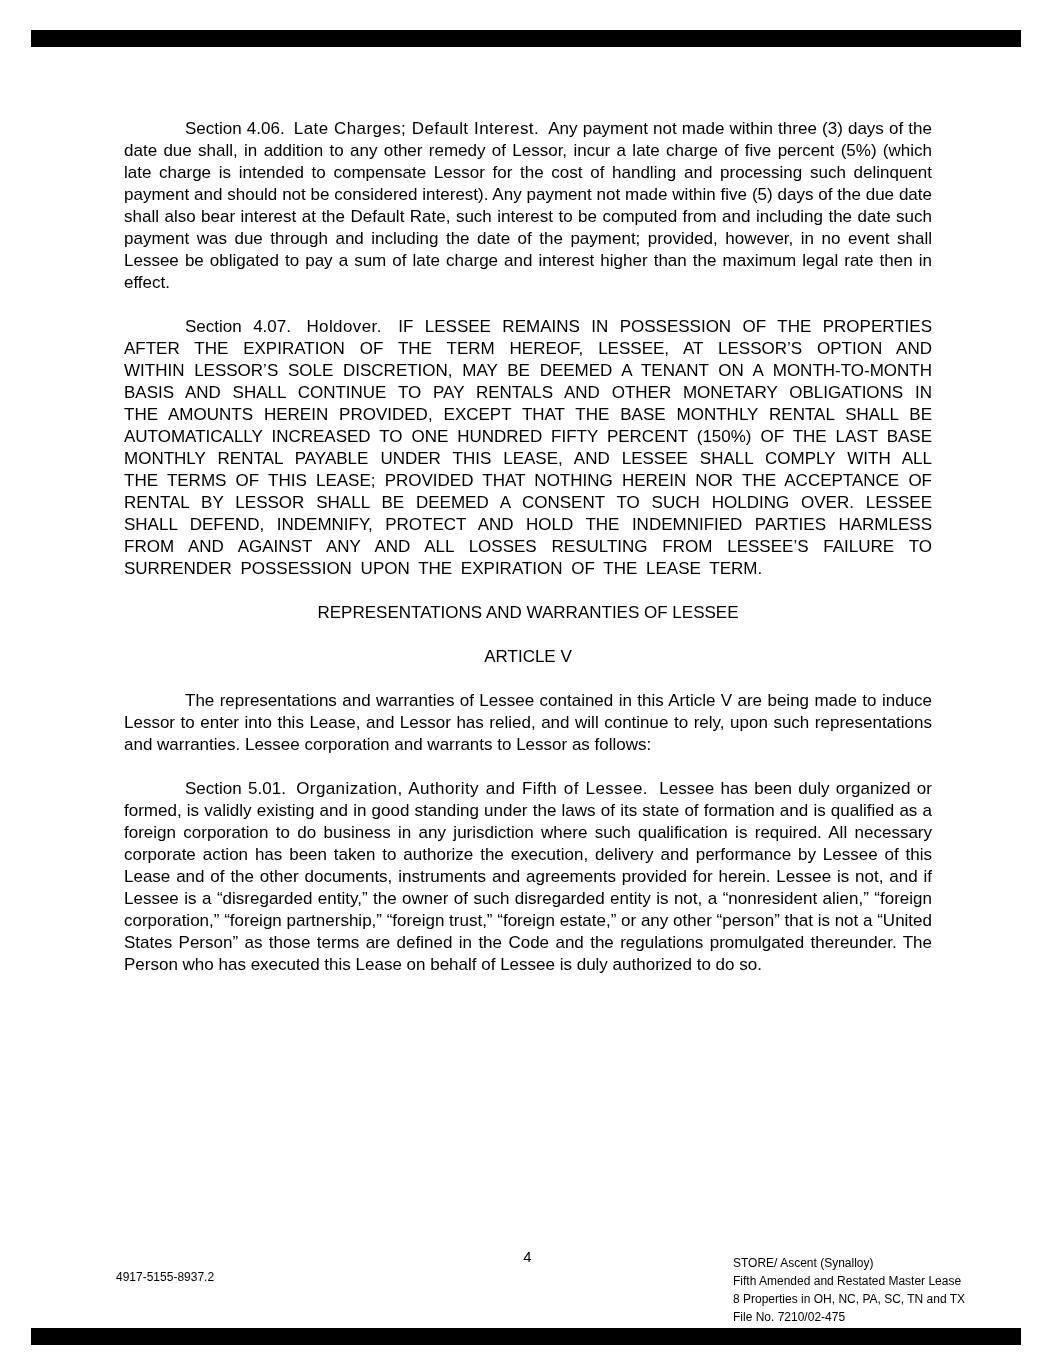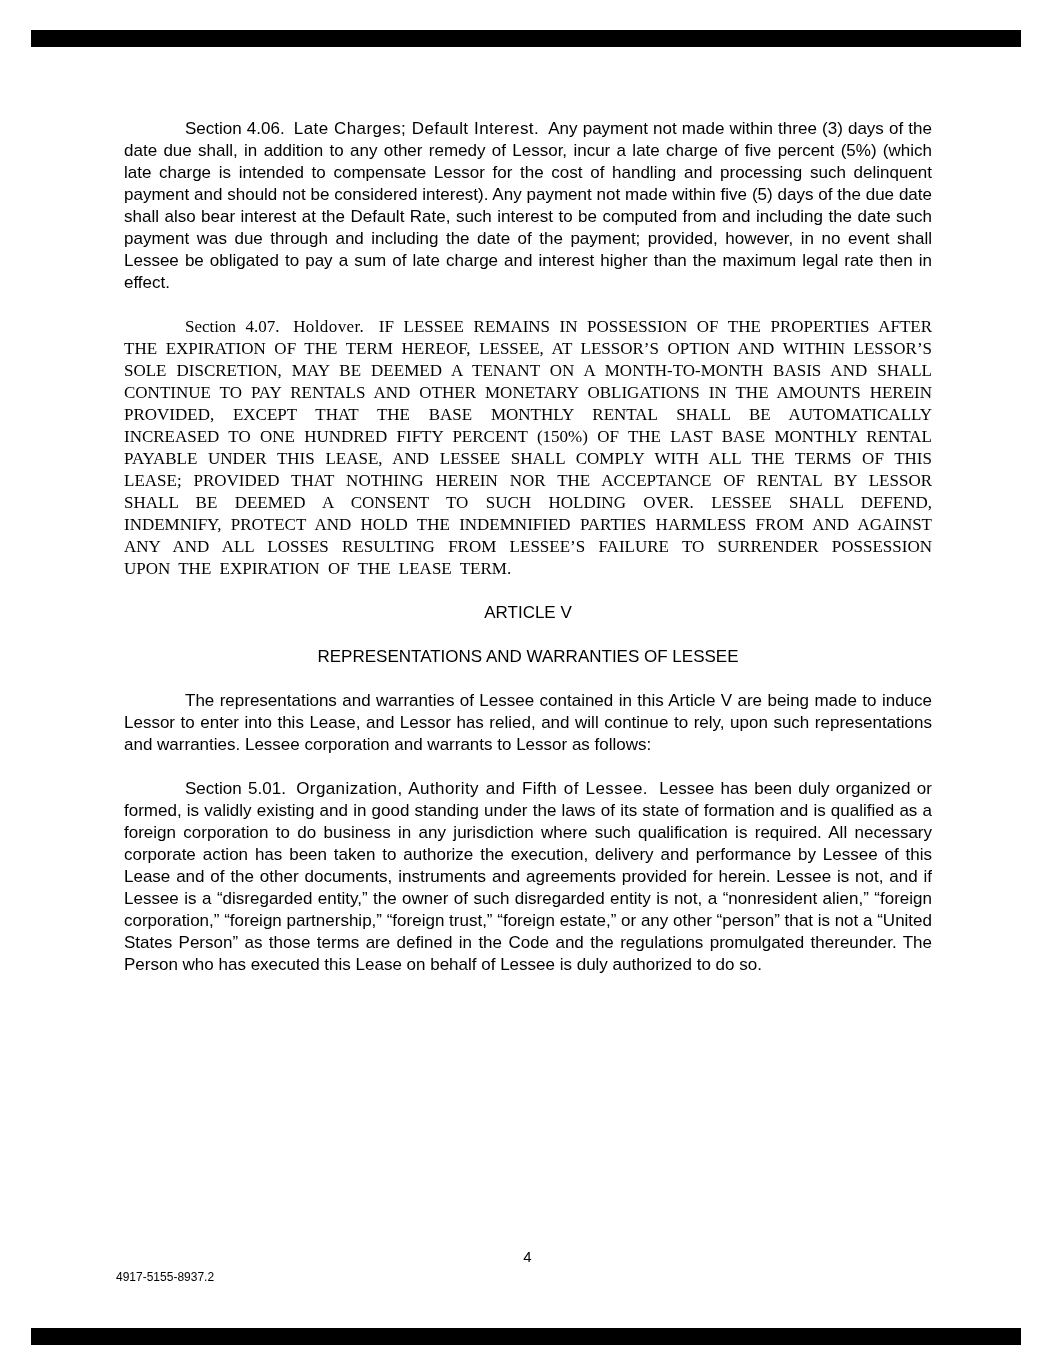--- a/index.html
+++ b/index.html
@@ -27,21 +27,21 @@
     width: 808px;
     top: 118px;
     font-size: 17px;
     line-height: 22px;
     text-align: justify;
   }
   .para {
     margin: 0 0 22px 0;
     text-indent: 61px;
   }
-  .caps-wide { word-spacing: 4px; font-family: Liberation Serif, serif; }
+  .caps-wide { word-spacing: 4px; }
   .sec-title { letter-spacing: 0.4px; margin-left: 4px; margin-right: 5px; }
   .heading {
     margin: 0 0 22px 0;
     text-align: center;
     text-indent: 0;
   }
   .footer-id {
     position: absolute;
     left: 116px;
     top: 1270px;
@@ -80,36 +80,42 @@
       <span class="sec-title">Late Charges; Default Interest.</span>
       <span>Any payment not made within three (3) days of the date due shall, in addition to any other remedy of Lessor, incur a late charge of five percent (5%) (which late charge is intended to compensate Lessor for the cost of handling and processing such delinquent payment and should not be considered interest).  Any payment not made within five (5) days of the due date shall also bear interest at the Default Rate, such interest to be computed from and including the date such payment was due through and including the date of the payment; provided, however, in no event shall Lessee be obligated to pay a sum of late charge and interest higher than the maximum legal rate then in effect.</span>
     </p>
 
     <p class="para caps-wide">
       <span>Section 4.07.</span>
       <span class="sec-title">Holdover.</span>
       <span>IF LESSEE REMAINS IN POSSESSION OF THE PROPERTIES AFTER THE EXPIRATION OF THE TERM HEREOF, LESSEE, AT LESSOR’S OPTION AND WITHIN LESSOR’S SOLE DISCRETION, MAY BE DEEMED A TENANT ON A MONTH-TO-MONTH BASIS AND SHALL CONTINUE TO PAY RENTALS AND OTHER MONETARY OBLIGATIONS IN THE AMOUNTS HEREIN PROVIDED, EXCEPT THAT THE BASE MONTHLY RENTAL SHALL BE AUTOMATICALLY INCREASED TO ONE HUNDRED FIFTY PERCENT (150%) OF THE LAST BASE MONTHLY RENTAL PAYABLE UNDER THIS LEASE, AND LESSEE SHALL COMPLY WITH ALL THE TERMS OF THIS LEASE; PROVIDED THAT NOTHING HEREIN NOR THE ACCEPTANCE OF RENTAL BY LESSOR SHALL BE DEEMED A CONSENT TO SUCH HOLDING OVER.  LESSEE SHALL DEFEND, INDEMNIFY, PROTECT AND HOLD THE INDEMNIFIED PARTIES HARMLESS FROM AND AGAINST ANY AND ALL LOSSES RESULTING FROM LESSEE’S FAILURE TO SURRENDER POSSESSION UPON THE EXPIRATION OF THE LEASE TERM.</span>
     </p>
 
+    <p class="heading">REPRESENTATIONS AND WARRANTIES OF LESSEE</p>
+
     <p class="heading">ARTICLE V</p>
-
-    <p class="heading">REPRESENTATIONS AND WARRANTIES OF LESSEE</p>
 
     <p class="para">The representations and warranties of Lessee contained in this Article V are being made to induce Lessor to enter into this Lease, and Lessor has relied, and will continue to rely, upon such representations and warranties.  Lessee corporation and warrants to Lessor as follows:</p>
 
     <p class="para">
       <span>Section 5.01.</span>
       <span class="sec-title">Organization, Authority and Fifth of Lessee.</span>
       <span>Lessee has been duly organized or formed, is validly existing and in good standing under the laws of its state of formation and is qualified as a foreign corporation to do business in any jurisdiction where such qualification is required.  All necessary corporate action has been taken to authorize the execution, delivery and performance by Lessee of this Lease and of the other documents, instruments and agreements provided for herein.  Lessee is not, and if Lessee is a “disregarded entity,” the owner of such disregarded entity is not, a “nonresident alien,” “foreign corporation,” “foreign partnership,” “foreign trust,” “foreign estate,” or any other “person” that is not a “United States Person” as those terms are defined in the Code and the regulations promulgated thereunder.  The Person who has executed this Lease on behalf of Lessee is duly authorized to do so.</span>
     </p>
 
 
 
   </div>
 
   <div class="footer-id">4917-5155-8937.2</div>
 
   <div class="footer-page">4</div>
 
+  <div class="footer-right">
+    <div>STORE/ Ascent (Synalloy)</div>
+    <div>Fifth Amended and Restated Master Lease</div>
+    <div>8 Properties in OH, NC, PA, SC, TN and TX</div>
+    <div>File No. 7210/02-475</div>
+  </div>
 
   <div class="scan-bar bottom"></div>
 
 </div>
 
 </body></html>

